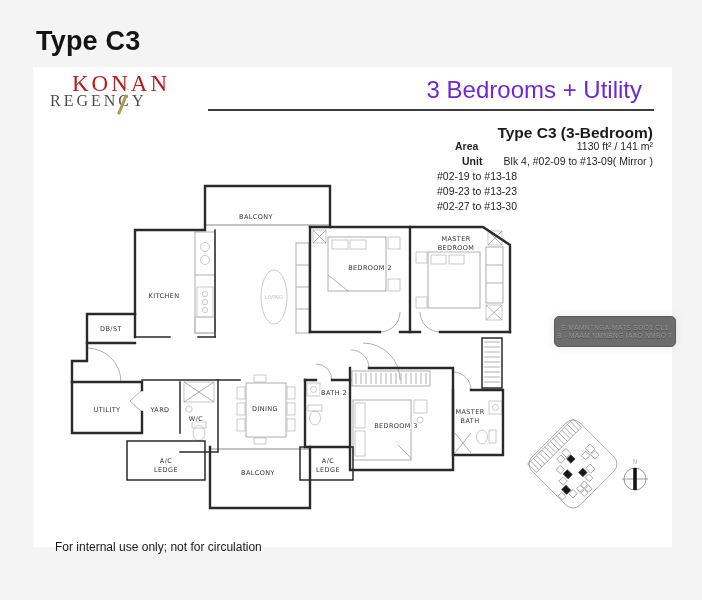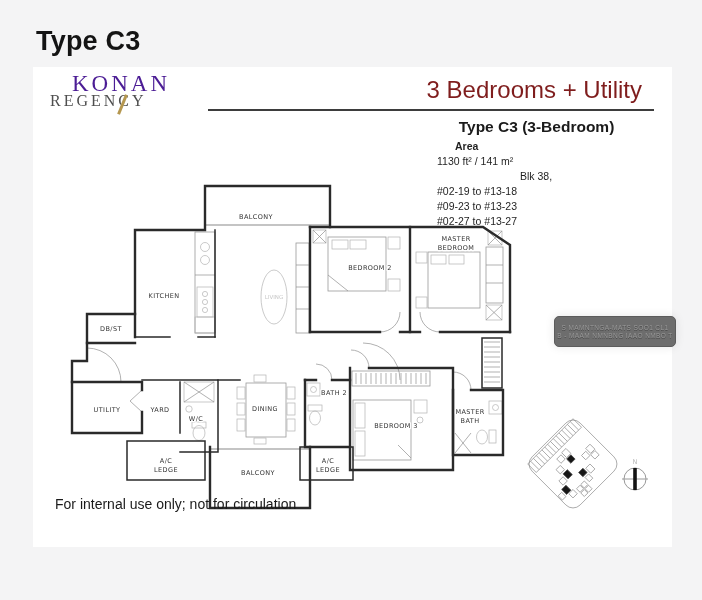--- a/index.html
+++ b/index.html
@@ -1,41 +1,41 @@
 <!DOCTYPE html>
 <html><head>
 <meta charset="utf-8">
 <style>
   html,body{margin:0;padding:0;background:#e9e9ea;}
   .page{position:relative;width:702px;height:600px;background:#f4f4f5;overflow:hidden;
         font-family:"Liberation Sans",sans-serif;}
   .card{position:absolute;left:33px;top:67px;width:639px;height:480px;background:#ffffff;}
   .page-title{position:absolute;left:36px;top:26px;font-size:27px;font-weight:bold;color:#141414;letter-spacing:.2px;}
   .logo-line1{position:absolute;left:72px;top:71px;font-family:"Liberation Serif",serif;font-size:23px;
-              letter-spacing:3px;color:#4c1d95;}
+              letter-spacing:3px;color:#b91c1c;}
   .logo-line2{position:absolute;left:50px;top:92px;font-family:"Liberation Serif",serif;font-size:16px;
               letter-spacing:3px;color:#4f4f4f;}
   .logo-slash{position:absolute;left:121px;top:94px;width:3px;height:21px;background:#b5974f;
               transform:rotate(22deg);}
   .divider{position:absolute;left:208px;top:109px;width:446px;height:2px;background:#3d3d3d;}
-  .subtitle{position:absolute;left:360px;top:76px;width:282px;text-align:right;font-size:24px;color:#7f1d1d;}
-  .plan-title{position:absolute;left:420px;top:118px;width:233px;text-align:center;font-size:15.5px;
+  .subtitle{position:absolute;left:360px;top:76px;width:282px;text-align:right;font-size:24px;color:#6d28d9;}
+  .plan-title{position:absolute;left:420px;top:124px;width:233px;text-align:right;font-size:15.5px;
               font-weight:bold;color:#1a1a1a;}
   .details{position:absolute;left:437px;top:139px;width:216px;font-size:10.5px;color:#1f1f1f;line-height:15px;}
-  .d-row{display:flex;justify-content:flex-end;flex-direction:column;}
+  .d-row{display:flex;justify-content:space-between;}
   .d-label{font-weight:bold;padding-left:18px;}
   .d-label2{font-weight:bold;padding-left:25px;}
   .d-note{padding-left:2px;}
   .d-blk{padding-left:83px;}
   .watermark{position:absolute;left:554px;top:316px;width:120px;height:29px;background:#6d6d6d;
              border:1px solid #5c5c5c;border-radius:5px;box-shadow:0 0 10px rgba(0,0,0,.10);
              display:flex;flex-direction:column;justify-content:center;align-items:center;}
   .watermark div{font-size:6.5px;letter-spacing:.4px;color:#999999;filter:blur(.7px);line-height:8px;
                  white-space:nowrap;text-shadow:0 1px 0 rgba(0,0,0,.35);}
-  .footer{position:absolute;left:55px;top:496px;font-size:14px;color:#1a1a1a;}
+  .footer{position:absolute;left:55px;top:540px;font-size:12px;color:#1a1a1a;}
   
   .wall{stroke:#2a2a2a;stroke-width:2.4;fill:none;stroke-linecap:square;}
   .wall2{stroke:#2a2a2a;stroke-width:1.5;fill:none;stroke-linecap:square;}
   .win{stroke:#c4c4c4;stroke-width:2.2;fill:none;}
   .thin{stroke:#8f8f8f;stroke-width:.7;fill:none;}
   .furn{stroke:#9a9a9a;stroke-width:.8;fill:#ffffff;}
   .furn2{stroke:#b3b3b3;stroke-width:.7;fill:none;}
   .lbl{font:6.5px "DejaVu Sans",sans-serif;fill:#333333;letter-spacing:.4px;text-anchor:middle;
        paint-order:stroke;stroke:#ffffff;stroke-width:2.4px;stroke-linejoin:round;}
   .lblf{font:5.5px "DejaVu Sans",sans-serif;fill:#c8c8c8;text-anchor:middle;stroke:none;}
@@ -57,28 +57,31 @@
   <div class="divider"></div>
   <div class="subtitle">3 Bedrooms + Utility</div>
   <div class="plan-title">Type C3 (3-Bedroom)</div>
 
   <div class="details">
     <div class="d-row">
       <span class="d-label">Area</span>
       <span>1130 ft² / 141 m²</span>
     </div>
     <div class="d-row">
-      <span class="d-blk">Blk 38,</span>
+      <span class="d-label2">Unit</span>
+      <span>Blk 4, #02-09 to #13-09( Mirror )</span>
+    </div>
+    <div class="d-row">
       <span>#02-19 to #13-18</span>
     </div>
     <div class="d-row">
       <span>#09-23 to #13-23</span>
     </div>
     <div class="d-row">
-      <span>#02-27 to #13-27</span>
+      <span>#02-27 to #13-30</span>
     </div>
   </div>
 
   <div class="watermark">
     <div>S MAMNTNGA-MATS SOO1 CL1</div>
     <div>B - MAAM NMNBNG IAAO NMBO T</div>
   </div>
 
   <svg style="position:absolute;left:58px;top:175px;" width="465" height="340" viewBox="0 0 465 340">
 

